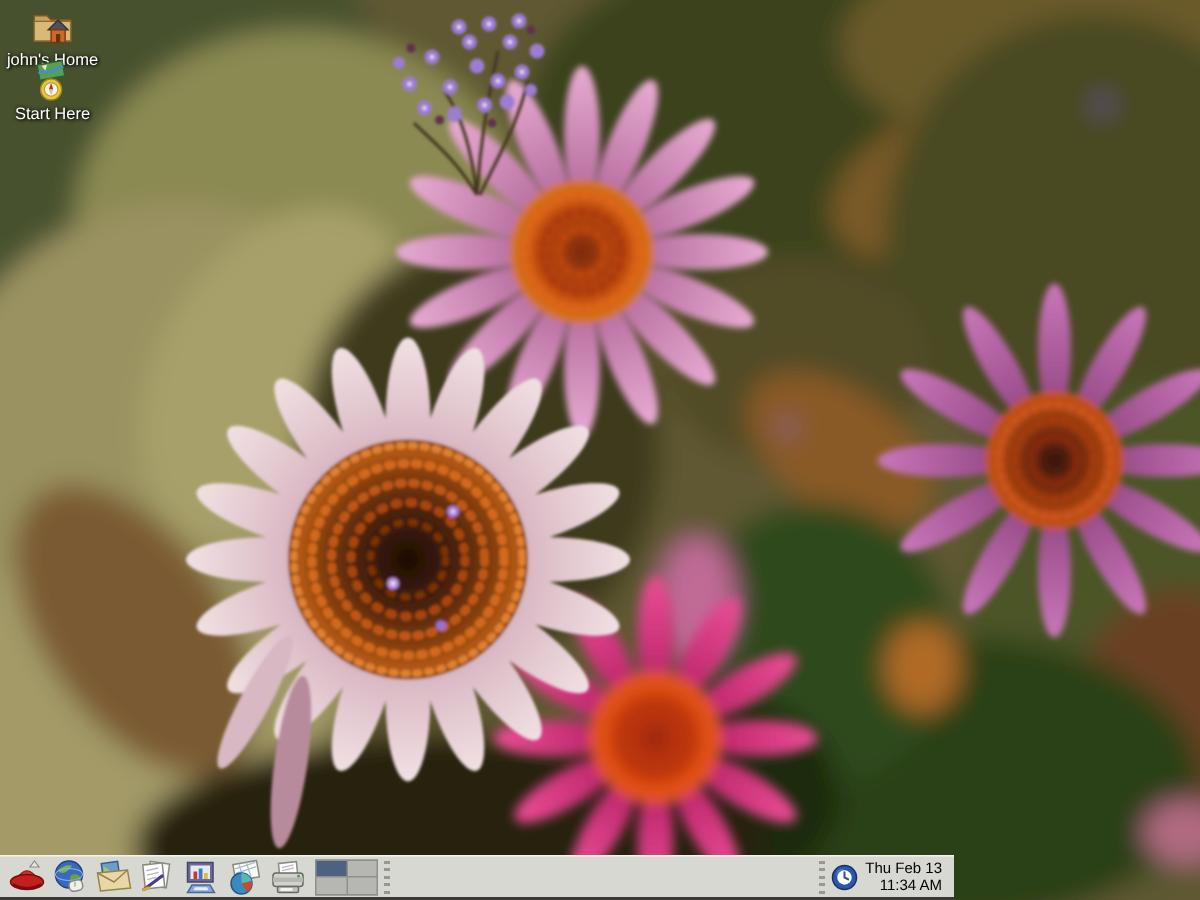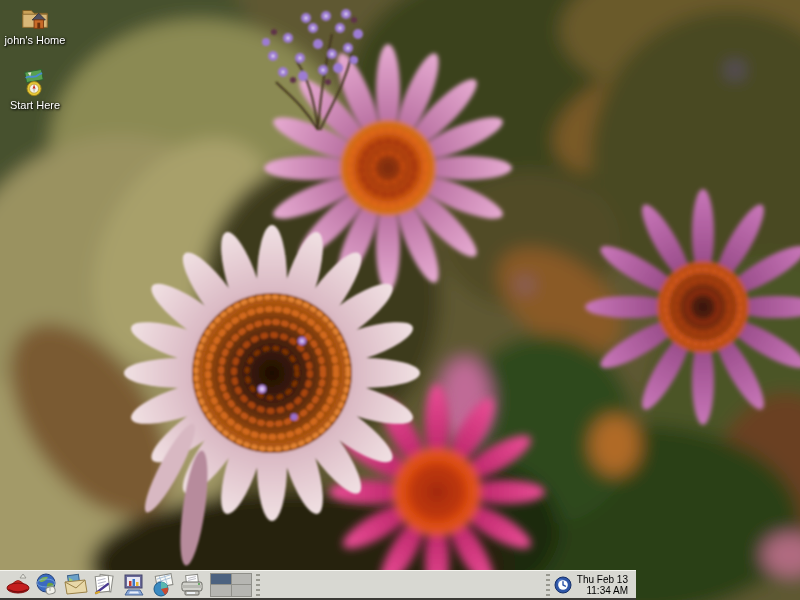--- a/index.html
+++ b/index.html
@@ -245,21 +245,21 @@
     <svg width="30" height="30" viewBox="0 0 32 32">
       <path d="M3,8 L3,26 L29,26 L29,11 L15,11 L12,8 Z" fill="#c9a158" stroke="#7c5c22" stroke-width="1"></path>
       <path d="M3,12 L29,12 L29,26 L3,26 Z" fill="#d9b878" stroke="#8a6a30" stroke-width="1"></path>
       <polygon points="13,18 20,11 27,18" fill="#4f4f60" stroke="#33333f" stroke-width="1"></polygon>
       <rect x="15" y="18" width="10" height="9" fill="#c86a28" stroke="#7a3a10" stroke-width="1"></rect>
       <rect x="18.5" y="21" width="3" height="6" fill="#6a2f0c"></rect>
     </svg>
     <span class="label">john's Home</span>
   </div>
 
-  <div class="desktop-icon" style="top:68px;">
+  <div class="desktop-icon" style="top:39px;">
     <svg width="30" height="30" viewBox="0 0 32 32">
       <g transform="rotate(-10 15 9)">
         <rect x="6" y="3" width="18" height="11" fill="#58a050" stroke="#2e6030" stroke-width="1"></rect>
         <path d="M6,9 C10,6 14,12 20,8 L24,7" fill="none" stroke="#4a8ad0" stroke-width="2"></path>
         <path d="M9,4 L13,4 L11,8 Z" fill="#e8e4d0"></path>
       </g>
       <circle cx="15" cy="22" r="7.5" fill="#e8c838" stroke="#a08418" stroke-width="1"></circle>
       <circle cx="15" cy="22" r="4.8" fill="#f6f3e8" stroke="#b89a30" stroke-width="0.8"></circle>
       <polygon points="15,17.5 16.6,22 13.4,22" fill="#cc2a1a"></polygon>
       <polygon points="15,26.5 16.6,22 13.4,22" fill="#c8c8c0"></polygon>

